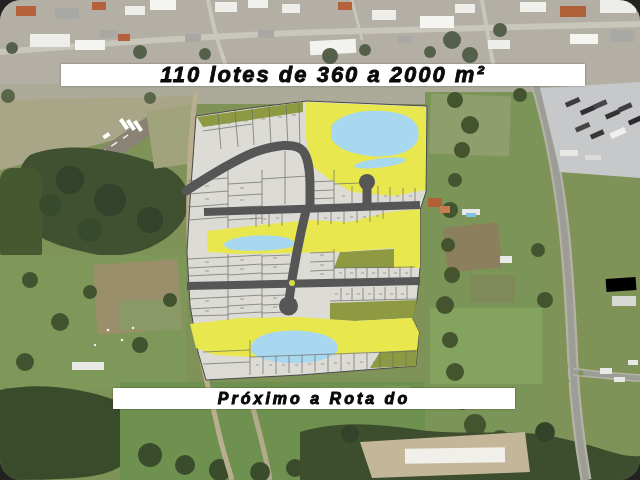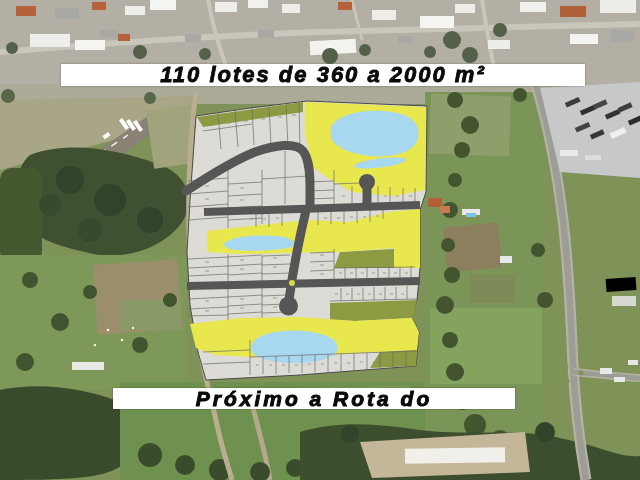--- a/index.html
+++ b/index.html
@@ -1,26 +1,26 @@
 <!DOCTYPE html>
 <html><head>
 <meta charset="utf-8">
 <style>
   html,body{margin:0;padding:0;background:#222;}
   .stage{position:relative;width:640px;height:480px;overflow:hidden;background:#7f9257;
-         font-family:"Liberation Sans",sans-serif;}
+         font-family:"Liberation Sans",sans-serif;border-radius:21px;}
   .stage svg{position:absolute;left:0;top:0;}
   .soft{filter:blur(0.6px);}
   .plat{filter:blur(0.25px);}
   .banner{position:absolute;background:#ffffff;display:flex;align-items:center;justify-content:center;
           font-family:"Liberation Sans",sans-serif;font-style:italic;font-weight:bold;color:#0c0c0c;
           white-space:nowrap;box-shadow:0 0 2px rgba(0,0,0,.35);}
   .banner-top{left:61px;top:64px;width:524px;height:22px;font-size:22px;letter-spacing:2px;
               -webkit-text-stroke:0.8px #000;}
-  .banner-b1{left:113px;top:388px;width:402px;height:21px;font-size:21px;letter-spacing:3px;
+  .banner-b1{left:113px;top:388px;width:402px;height:21px;font-size:16px;letter-spacing:3px;
              -webkit-text-stroke:0.9px #000;}
   .banner-b2{left:110px;top:409px;width:408px;height:23px;font-size:25px;letter-spacing:3px;
              -webkit-text-stroke:0.9px #000;}
 </style>
 </head>
 <body>
 
 <div class="stage">
 
 <svg width="640" height="480" viewBox="0 0 640 480">

